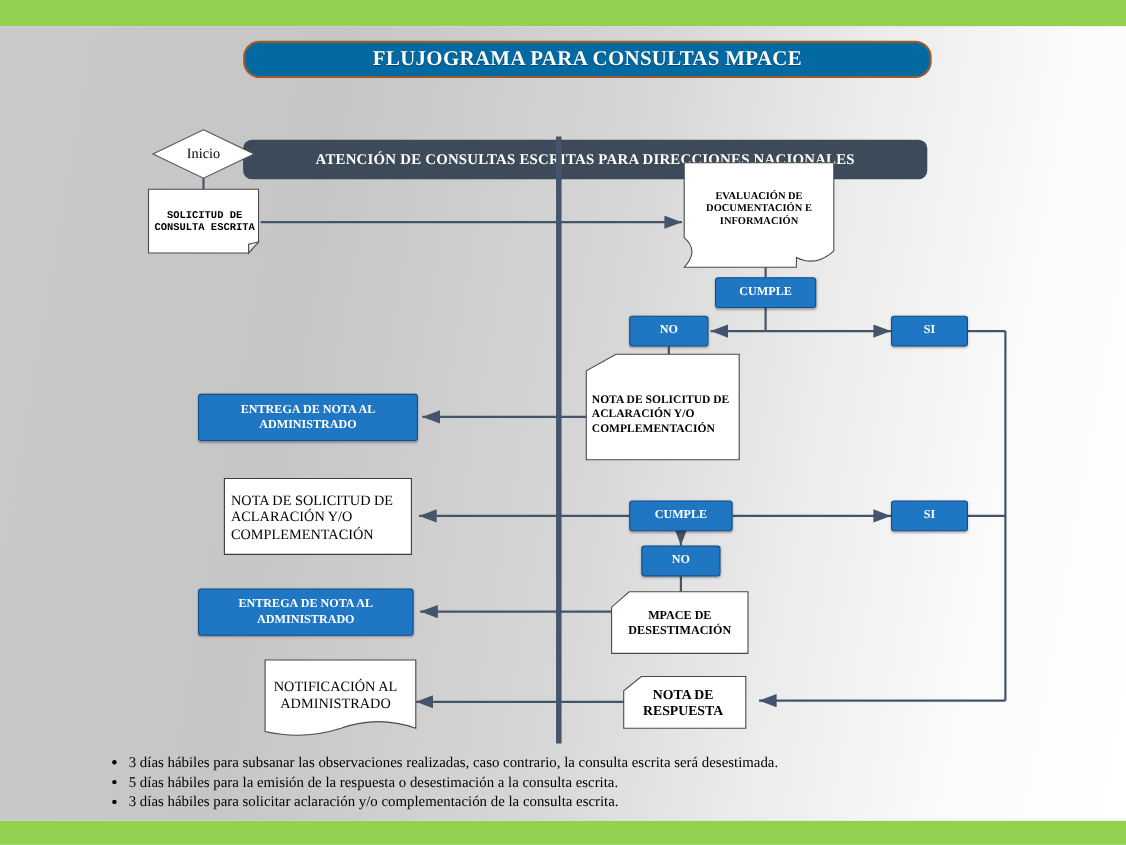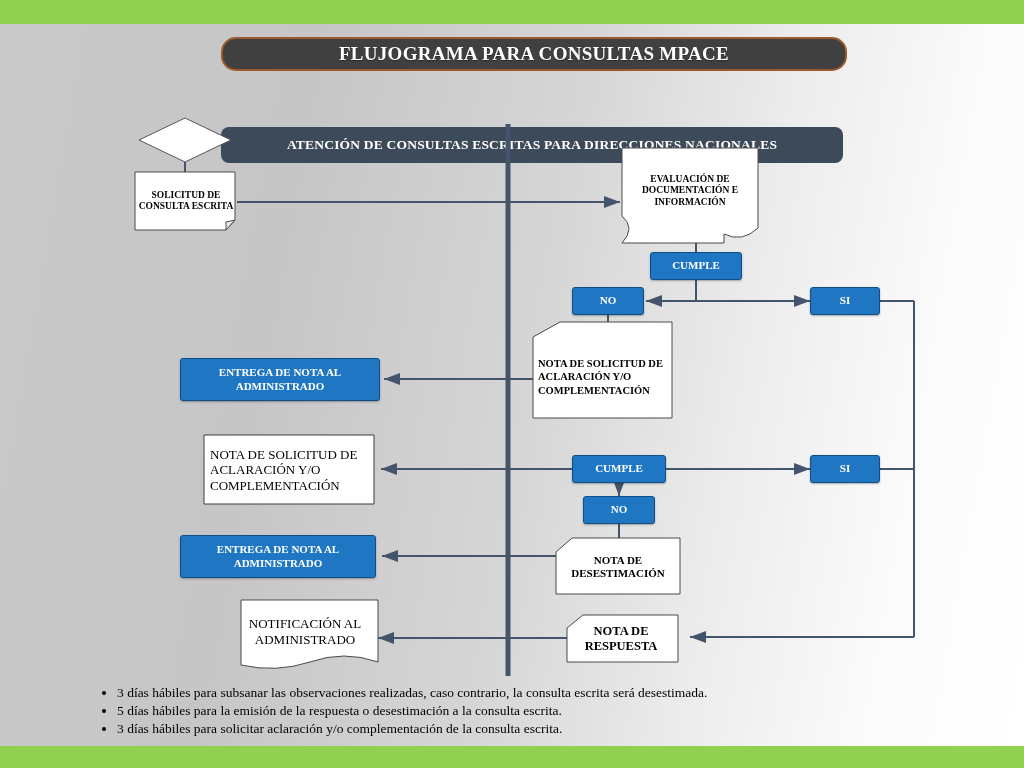--- a/index.html
+++ b/index.html
@@ -14,21 +14,21 @@
   .band.top{top:0;height:24px;}
   .band.bottom{bottom:0;height:22px;}
 
   .canvas{
     position:absolute;left:0;top:24px;width:1024px;height:722px;
     background:linear-gradient(100deg,#c9c9c9 0%,#c6c6c6 28%,#d6d6d6 52%,#ececec 70%,#fbfbfb 86%,#ffffff 100%);
   }
 
   .title-pill{
     position:absolute;left:221px;top:37px;width:622px;height:30px;
-    background:#404040;border:2px solid #9c5a2a;border-radius:15px;
+    background:#0369a1;border:2px solid #9c5a2a;border-radius:15px;
     display:flex;align-items:center;justify-content:center;
     color:#ffffff;font-weight:bold;font-size:19px;letter-spacing:.3px;
     text-shadow:0 1px 1px rgba(0,0,0,.35);
   }
   .subtitle-pill{
     position:absolute;left:221px;top:83px;width:622px;height:36px;
     background:#3c4a5a;border-radius:8px;
     display:flex;align-items:center;justify-content:center;
     color:#ffffff;font-weight:bold;font-size:13.5px;letter-spacing:.2px;margin-top:44px;
   }
@@ -116,22 +116,25 @@
 
     <path d="M572,538 L680,538 L680,594 L556,594 L556,552 Z" fill="#ffffff" stroke="#4a4a4a" stroke-width="1"></path>
 
     <path d="M583,615 L678,615 L678,662 L567,662 L567,628 Z" fill="#ffffff" stroke="#4a4a4a" stroke-width="1"></path>
 
     <path d="M241,600 L378,600 L378,662 Q344,650 310,662 Q276,673 241,665 Z" fill="#ffffff" stroke="#4a4a4a" stroke-width="1"></path>
 
     <path d="M204,435 L374,435 L374,504 L204,504 L204,444 Z" fill="#ffffff" stroke="#3c3c3c" stroke-width="1"></path>
   </svg>
 
-
-  <div class="node" style="left:137px;top:174px;width:98px;height:54px;font-size:9.5px;font-weight:bold;line-height:1.18;">
+  <div class="node" style="left:139px;top:118px;width:92px;height:44px;font-size:13px;">
+    <span>Inicio</span>
+  </div>
+
+  <div class="node" style="left:137px;top:174px;width:98px;height:54px;font-size:9.5px;font-weight:bold;line-height:1.18;font-family:Liberation Mono, monospace;">
     <span>SOLICITUD DE CONSULTA ESCRITA</span>
   </div>
 
   <div class="node" style="left:624px;top:160px;width:132px;height:62px;font-size:9.5px;font-weight:bold;line-height:1.2;">
     <span>EVALUACIÓN DE DOCUMENTACIÓN E INFORMACIÓN</span>
   </div>
 
   <div class="node blue-pill" style="left:650px;top:252px;width:92px;height:28px;">
     <span>CUMPLE</span>
   </div>
@@ -162,21 +165,21 @@
 
   <div class="node blue-pill" style="left:810px;top:455px;width:70px;height:28px;">
     <span>SI</span>
   </div>
 
   <div class="node blue-pill" style="left:583px;top:496px;width:72px;height:28px;">
     <span>NO</span>
   </div>
 
   <div class="node" style="left:558px;top:542px;width:120px;height:50px;font-size:11px;font-weight:bold;line-height:1.2;">
-    <span>NOTA DE DESESTIMACIÓN</span>
+    <span>MPACE DE DESESTIMACIÓN</span>
   </div>
 
   <div class="node blue-pill" style="left:180px;top:535px;width:196px;height:43px;padding:0 8px;">
     <span>ENTREGA DE NOTA AL ADMINISTRADO</span>
   </div>
 
   <div class="node" style="left:243px;top:604px;width:124px;height:56px;font-size:13px;line-height:1.2;">
     <span>NOTIFICACIÓN AL ADMINISTRADO</span>
   </div>
 

